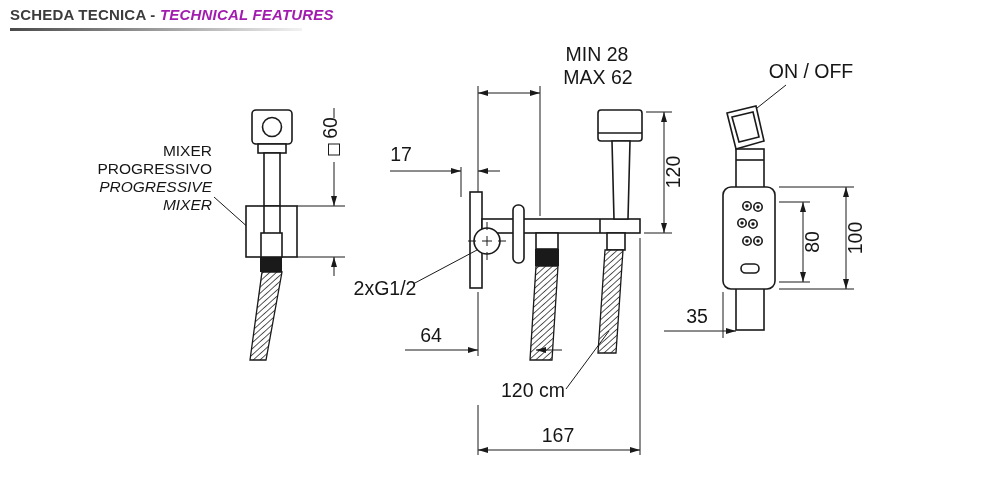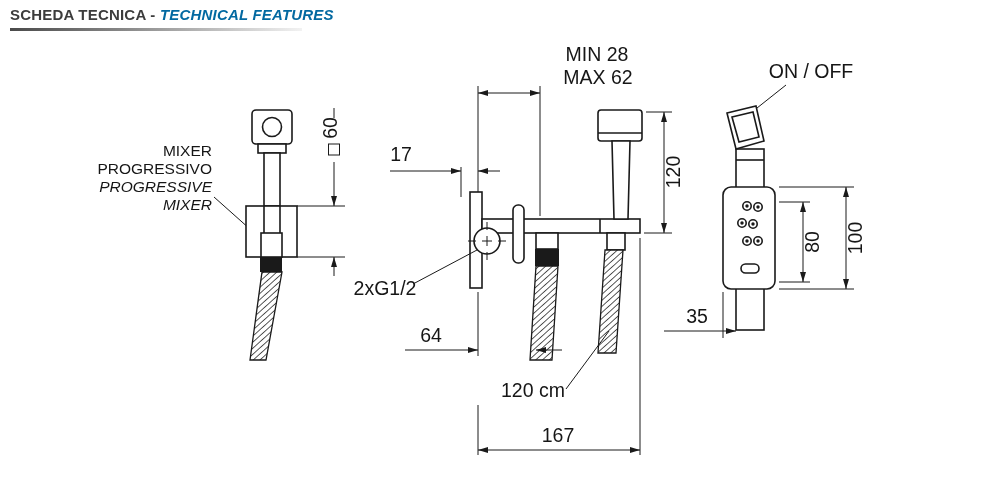--- a/index.html
+++ b/index.html
@@ -1,20 +1,20 @@
 <!DOCTYPE html>
 <html><head>
 <meta charset="utf-8">
 <style>
   html,body{margin:0;padding:0;background:#fff;}
   .page{position:relative;width:1000px;height:501px;background:#ffffff;overflow:hidden;
         font-family:"Liberation Sans",sans-serif;}
   .header{position:absolute;left:10px;top:6px;}
   .header .t1{font-size:15px;font-weight:bold;color:#3c3c3c;letter-spacing:.2px;text-align:center;}
-  .header .t2{font-size:15px;font-weight:bold;font-style:italic;color:#0369a1;letter-spacing:.2px;}
+  .header .t2{font-size:15px;font-weight:bold;font-style:italic;color:#a21caf;letter-spacing:.2px;}
   .header .rule{width:292px;height:3px;margin-top:4px;
         background:linear-gradient(to right,#4a4a4a 0%,#8a8a8a 40%,#f2f2f2 100%);}
   svg{position:absolute;left:0;top:0;}
   .obj{fill:none;stroke:#1a1a1a;stroke-width:1.6;}
   .objf{fill:#ffffff;stroke:#1a1a1a;stroke-width:1.6;}
   .dim{fill:none;stroke:#1a1a1a;stroke-width:1;}
   .dt{font-family:"Liberation Sans",sans-serif;font-size:19.5px;fill:#161616;}
   .lt{font-family:"Liberation Sans",sans-serif;font-size:15.5px;fill:#161616;}
   .it{font-style:italic;}
 </style>

